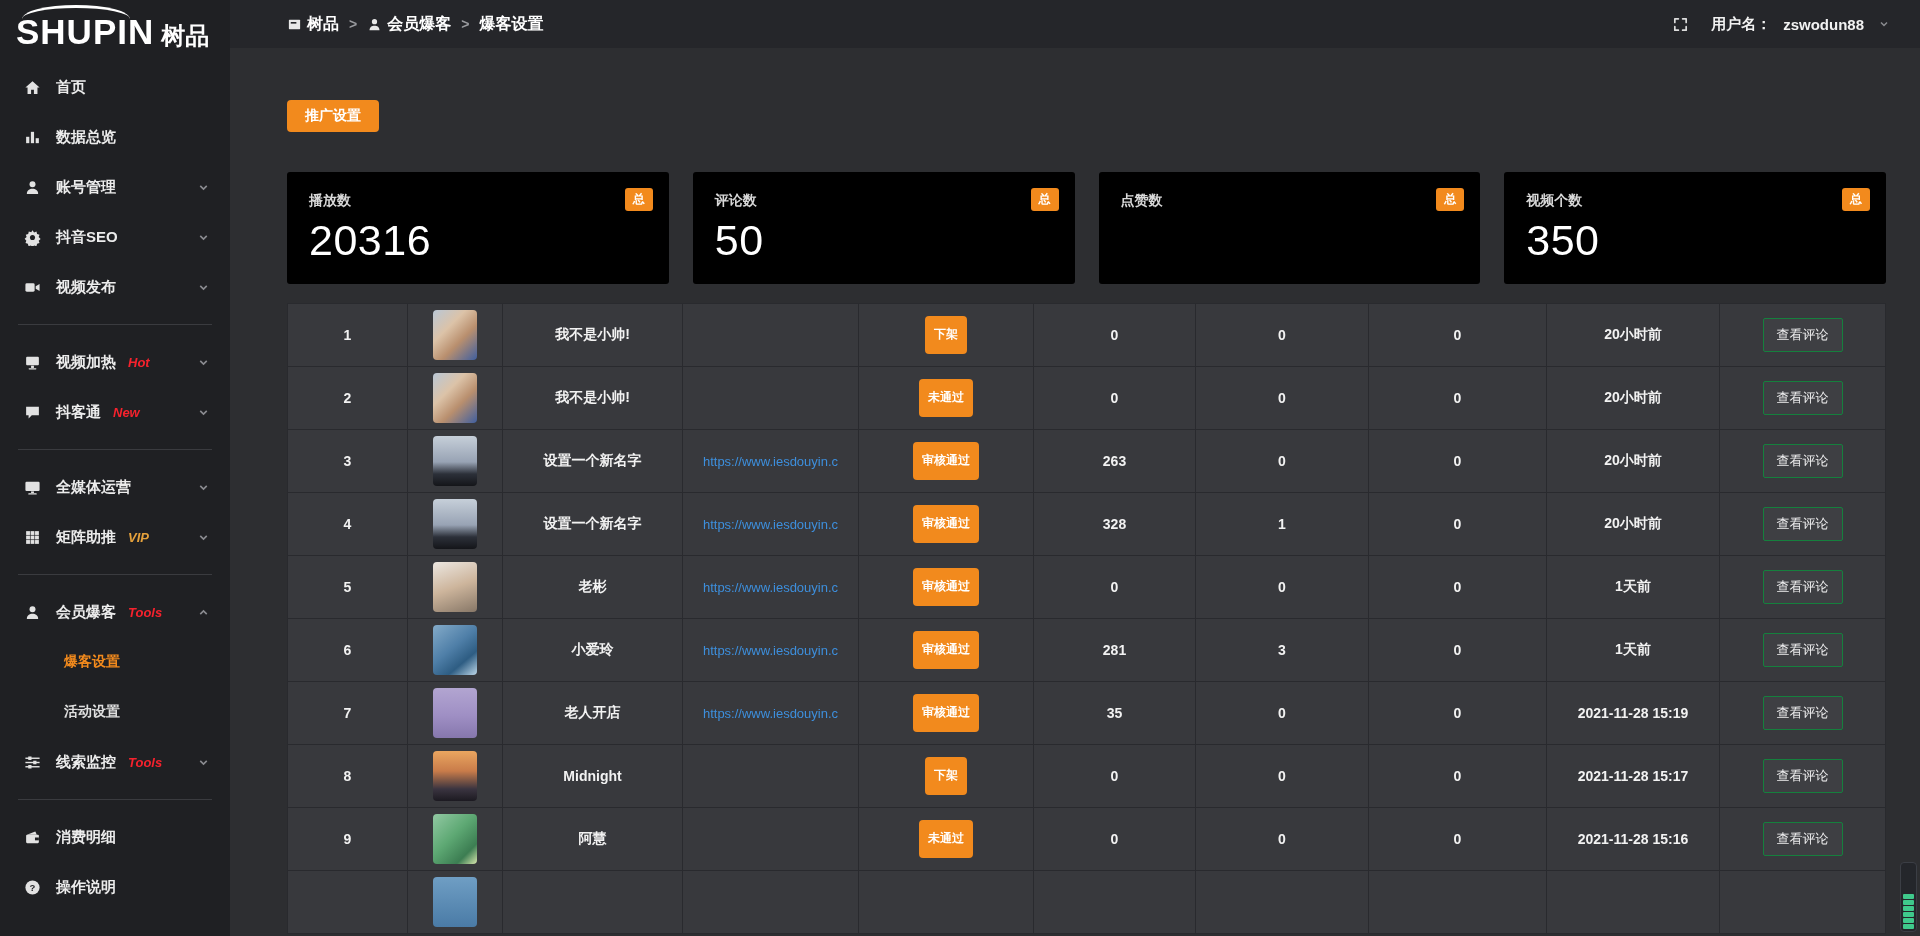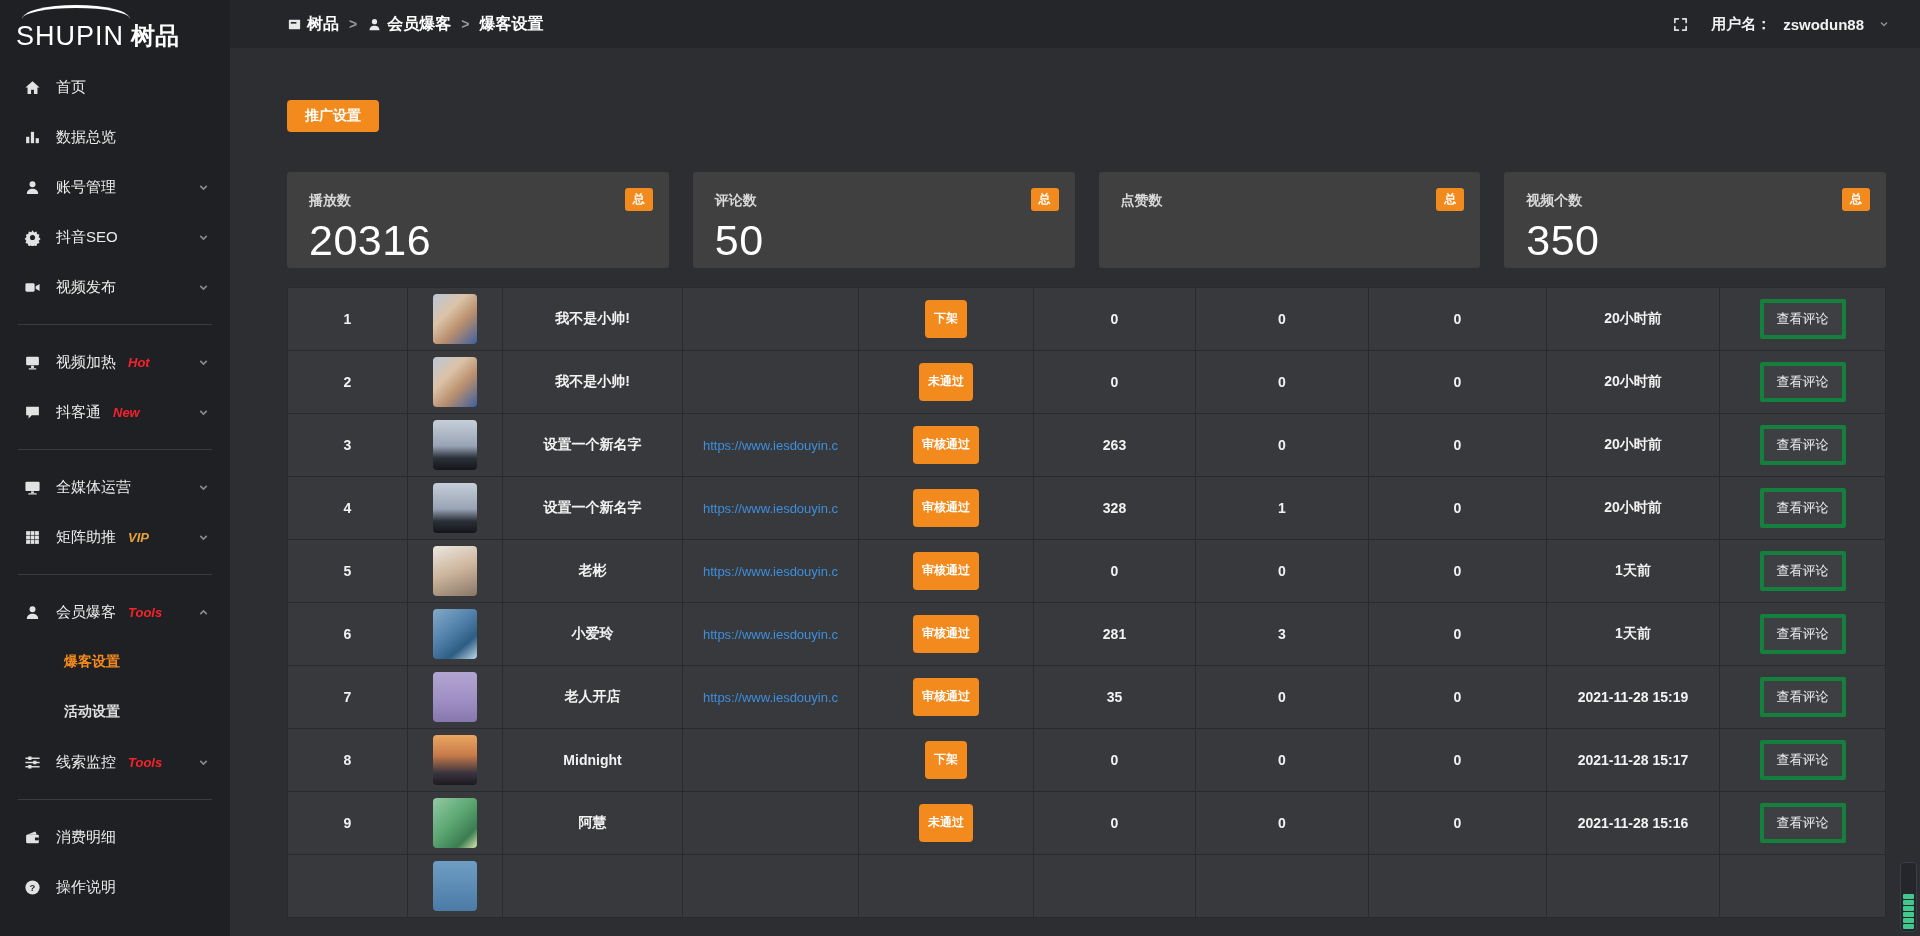--- a/index.html
+++ b/index.html
@@ -10,28 +10,28 @@
     --accent:#f28a1d; --link:#3d8fdd; --red:#f5222d; --gold:#e6a23c; --green:#3fc98c;
     --line:#292a2e; --cellbg:#38393d; --headbg:#323338;
   }
   .app { display:flex; width:100%; height:100%; }
 
   
   .sidebar { width:230px; min-width:230px; height:100%; background:#1f2023; overflow:hidden; }
   .logo { position:relative; height:58px; display:flex; align-items:flex-end; padding:0 0 6px 16px; }
   .logo-arc { position:absolute; top:5px; left:22px; width:108px; height:14px;
               border-top:3px solid #fff; border-radius:50% 50% 0 0 / 100% 100% 0 0; }
-  .logo-en { font-size:27px; font-weight:400; letter-spacing:1px; color:#fff; }
+  .logo-en { font-size:35px; font-weight:700; letter-spacing:1px; color:#fff; }
   .logo-cn { font-size:24px; font-weight:800; color:#fff; margin-left:7px; }
   nav { padding-top:4px; }
   .side-item { height:50px; display:flex; align-items:center; padding:0 20px 0 24px;
                cursor:pointer; color:#ececec; }
   .side-item .ic { width:17px; height:17px; margin-right:15px; color:#e2e2e2; flex:none; }
   .side-item .ic svg { width:100%; height:100%; display:block; }
-  .side-item .lbl { font-size:15px; font-weight:400; }
+  .side-item .lbl { font-size:15px; font-weight:700; }
   .mini-badge { font-style:italic; font-weight:700; font-size:13px; margin-left:12px; }
   .mini-badge.red { color:var(--red); } .mini-badge.gold { color:var(--gold); }
   .chev { margin-left:auto; width:13px; height:13px; color:#8a8b90; }
   .chev svg { width:100%; height:100%; display:block; }
   .submenu .sub-item { height:50px; display:flex; align-items:center; padding-left:64px;
                        font-size:14px; font-weight:600; color:#dedede; cursor:pointer; }
   .sub-item.active { color:var(--accent); }
   .divider { height:1px; background:#3a3b3f; margin:12px 18px; }
 
   
@@ -50,21 +50,21 @@
   .user-menu { display:flex; align-items:center; gap:12px; font-size:15px; font-weight:600;
                color:#f2f2f2; cursor:pointer; }
   .user-menu .chev { margin-left:2px; width:12px; height:12px; }
 
   
   .content { flex:1; overflow:hidden; background:#2d2e31; padding:52px 34px 0 57px; }
   .promo-btn { display:inline-block; background:var(--accent); color:#fff; border:none;
                font-family:inherit; font-size:14px; font-weight:600; padding:0 18px;
                height:32px; border-radius:4px; cursor:pointer; }
   .stats { display:flex; gap:24px; margin-top:40px; }
-  .stat-card { flex:1; height:96px; background:#404040; border-radius:3px; position:relative;
+  .stat-card { flex:1; height:112px; background:#000000; border-radius:3px; position:relative;
                padding:20px 22px; }
   .stat-label { font-size:14px; font-weight:600; color:#d8d8d8; }
   .stat-value { font-size:43px; font-weight:500; color:#fff; margin-top:6px; letter-spacing:.5px; }
   .stat-badge { position:absolute; top:16px; right:16px; background:var(--accent); color:#fff;
                 font-size:12px; font-weight:600; padding:3px 8px; border-radius:3px; }
 
   
   .table { margin-top:19px; border:1px solid var(--line); }
   .trow { display:grid;
           grid-template-columns:120px 95px 180px 176px 175px 162px 173px 178px 173px 165px; }
@@ -84,21 +84,21 @@
   .av-pool   { background:linear-gradient(140deg,#84abc9 0%,#4f7fa8 45%,#2e5d83 72%,#bdd7e8 100%); }
   .av-purple { background:linear-gradient(180deg,#b2a5d1 0%,#9f8fc4 55%,#8677ad 100%); }
   .av-sunset { background:linear-gradient(180deg,#eaa660 0%,#c97c4a 40%,#3a3440 76%,#1c1a21 100%); }
   .av-plants { background:linear-gradient(135deg,#92c9a3 0%,#5da873 45%,#3c7d52 78%,#d8e7ae 100%); }
   .av-blue   { background:linear-gradient(180deg,#6f9ec4 0%,#4a7ba6 100%); }
   .link-cell { justify-content:flex-end; overflow:hidden; padding:0 2px; }
   .cell-link { color:var(--link); font-size:13px; font-weight:400; white-space:nowrap;
                text-decoration:none; cursor:pointer; }
   .status-badge { background:var(--accent); color:#fff; font-size:12px; font-weight:600;
                   padding:11px 9px; border-radius:4px; cursor:pointer; line-height:1.3; }
-  .action-btn { background:#3e3f43; border:4px solid #15803d; color:#ededee; font-family:inherit;
+  .action-btn { background:#3e3f43; border:1px solid #15803d; color:#ededee; font-family:inherit;
                 font-size:13px; font-weight:400; padding:7px 13px; border-radius:2px;
                 cursor:pointer; }
 
   
   .float-widget { position:absolute; right:3px; bottom:4px; width:17px; height:70px;
                   background:#24262b; border:1px solid #3b3e45; border-radius:4px;
                   display:flex; flex-direction:column; justify-content:flex-end;
                   padding:2px; gap:1px; cursor:pointer; }
   .float-widget i { display:block; height:5px; background:var(--green); border-radius:1px; }
 </style>

